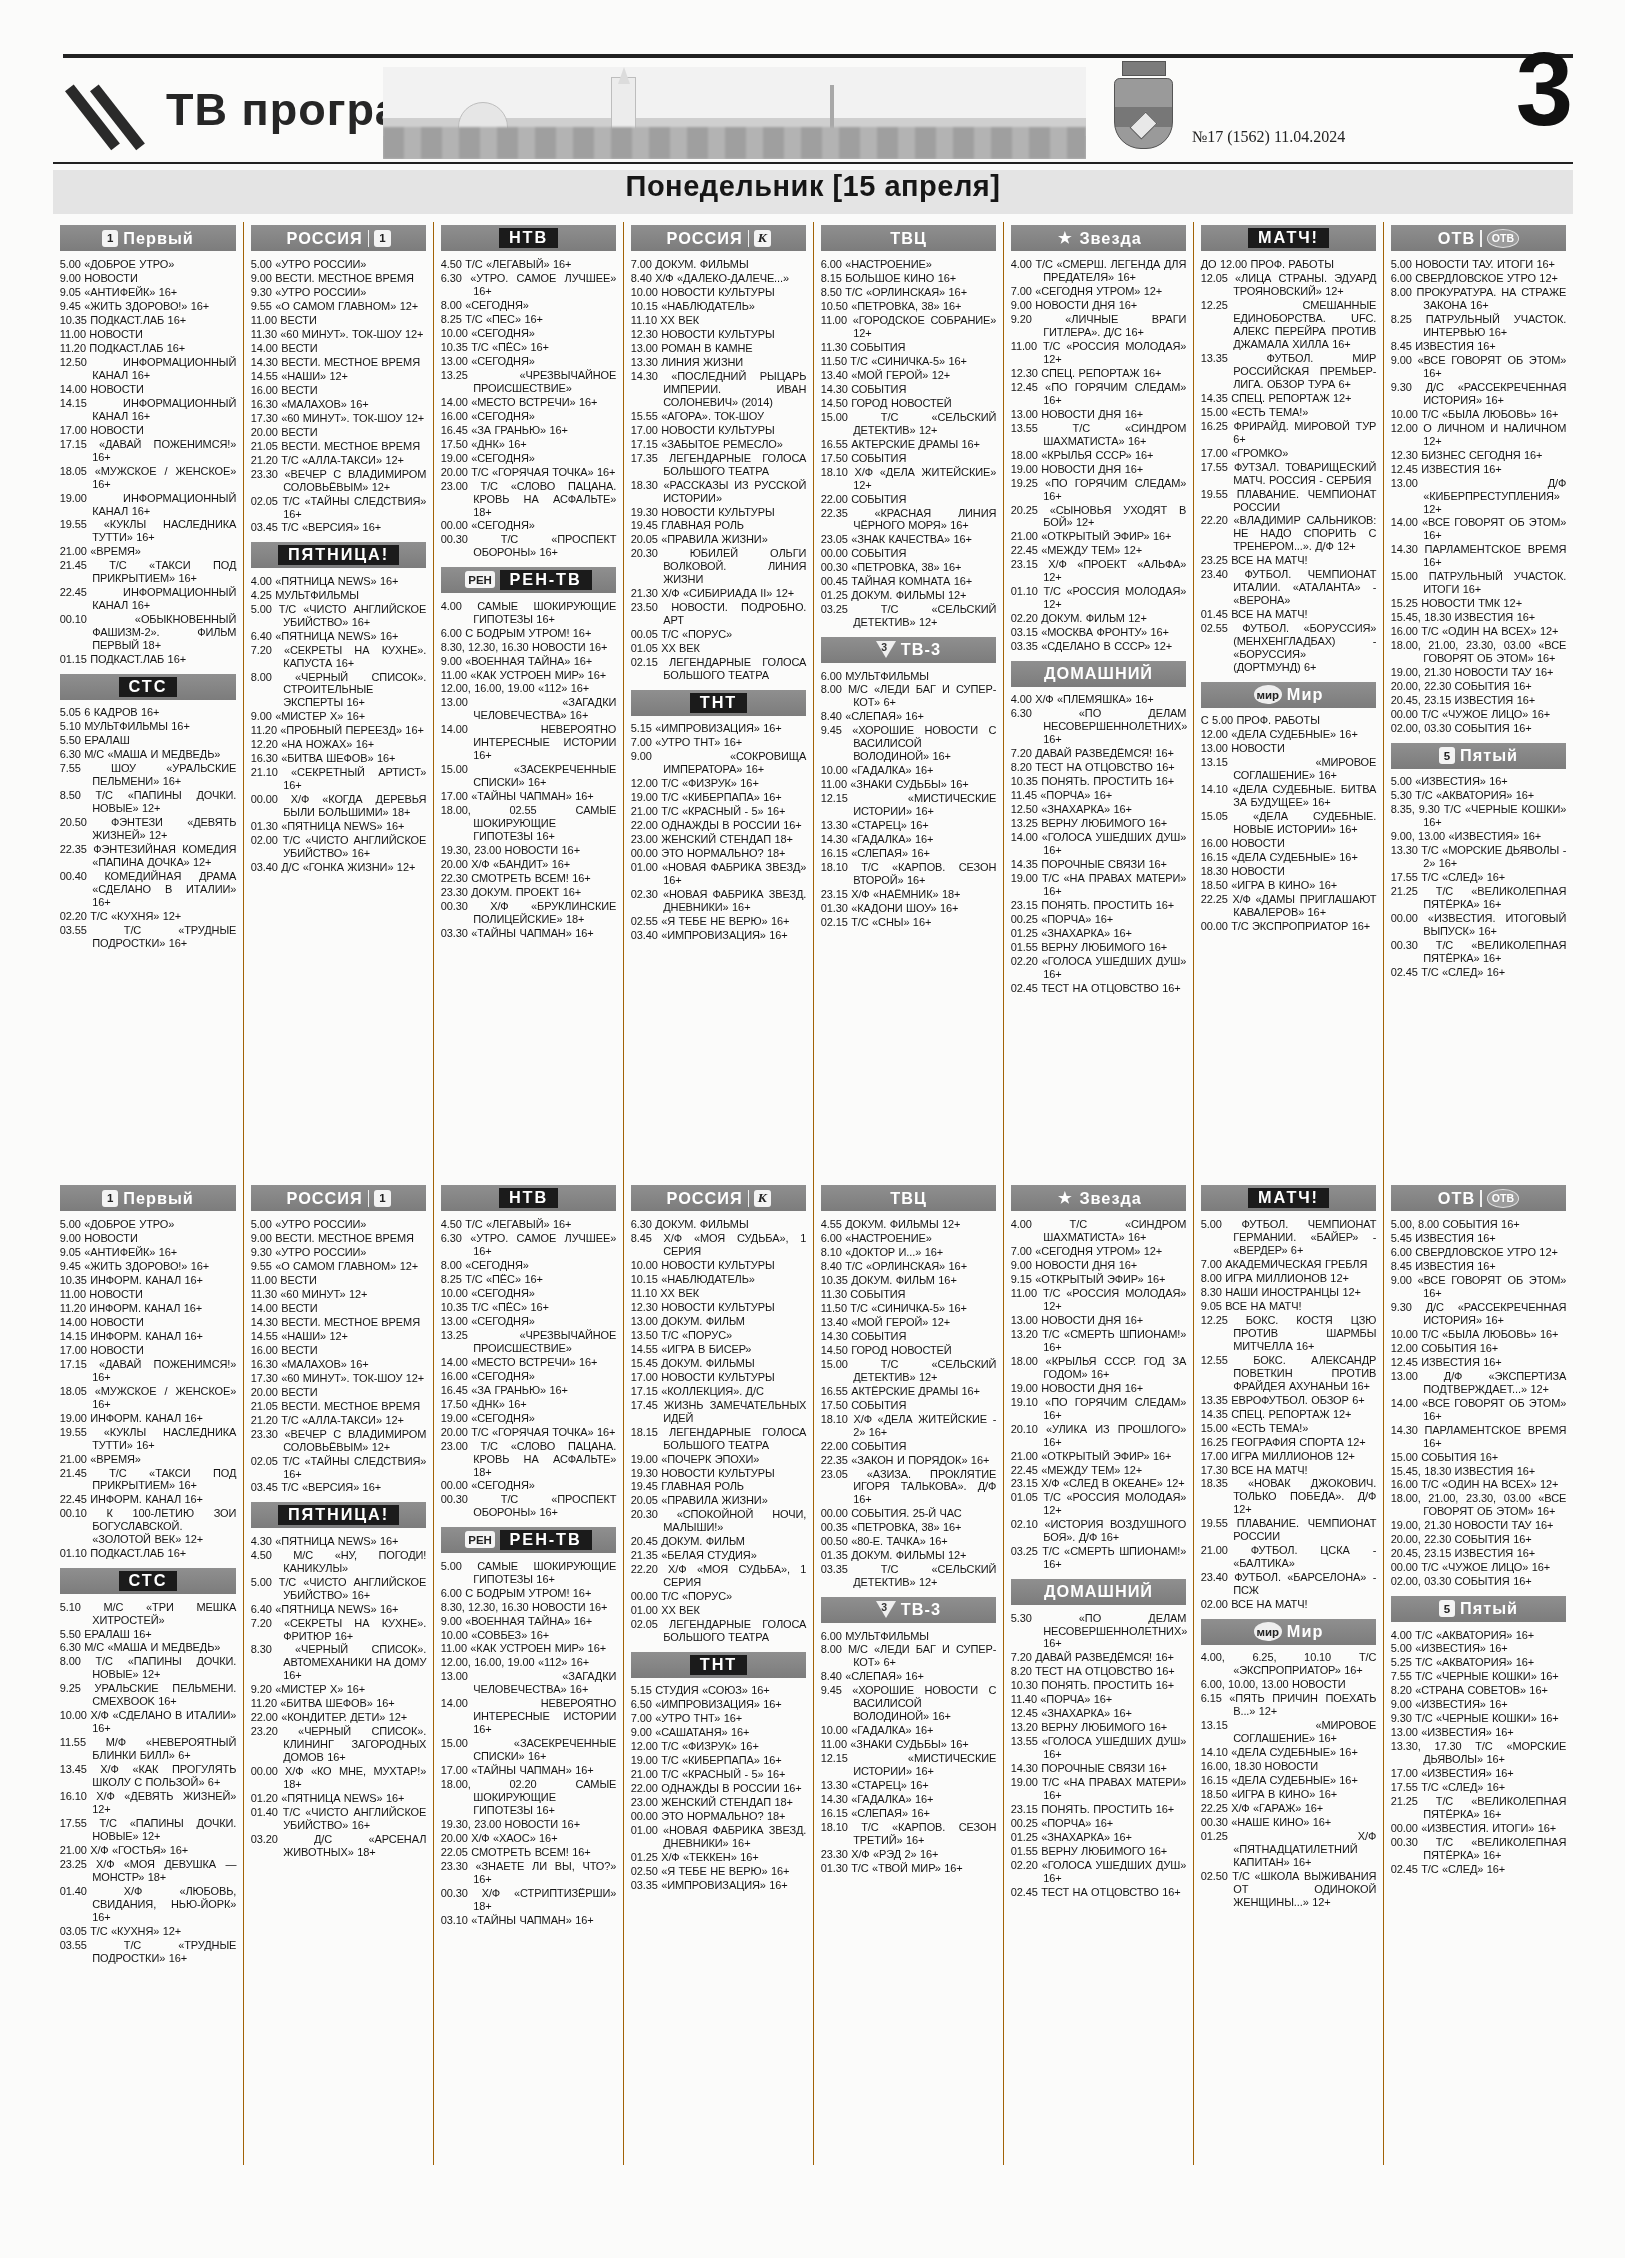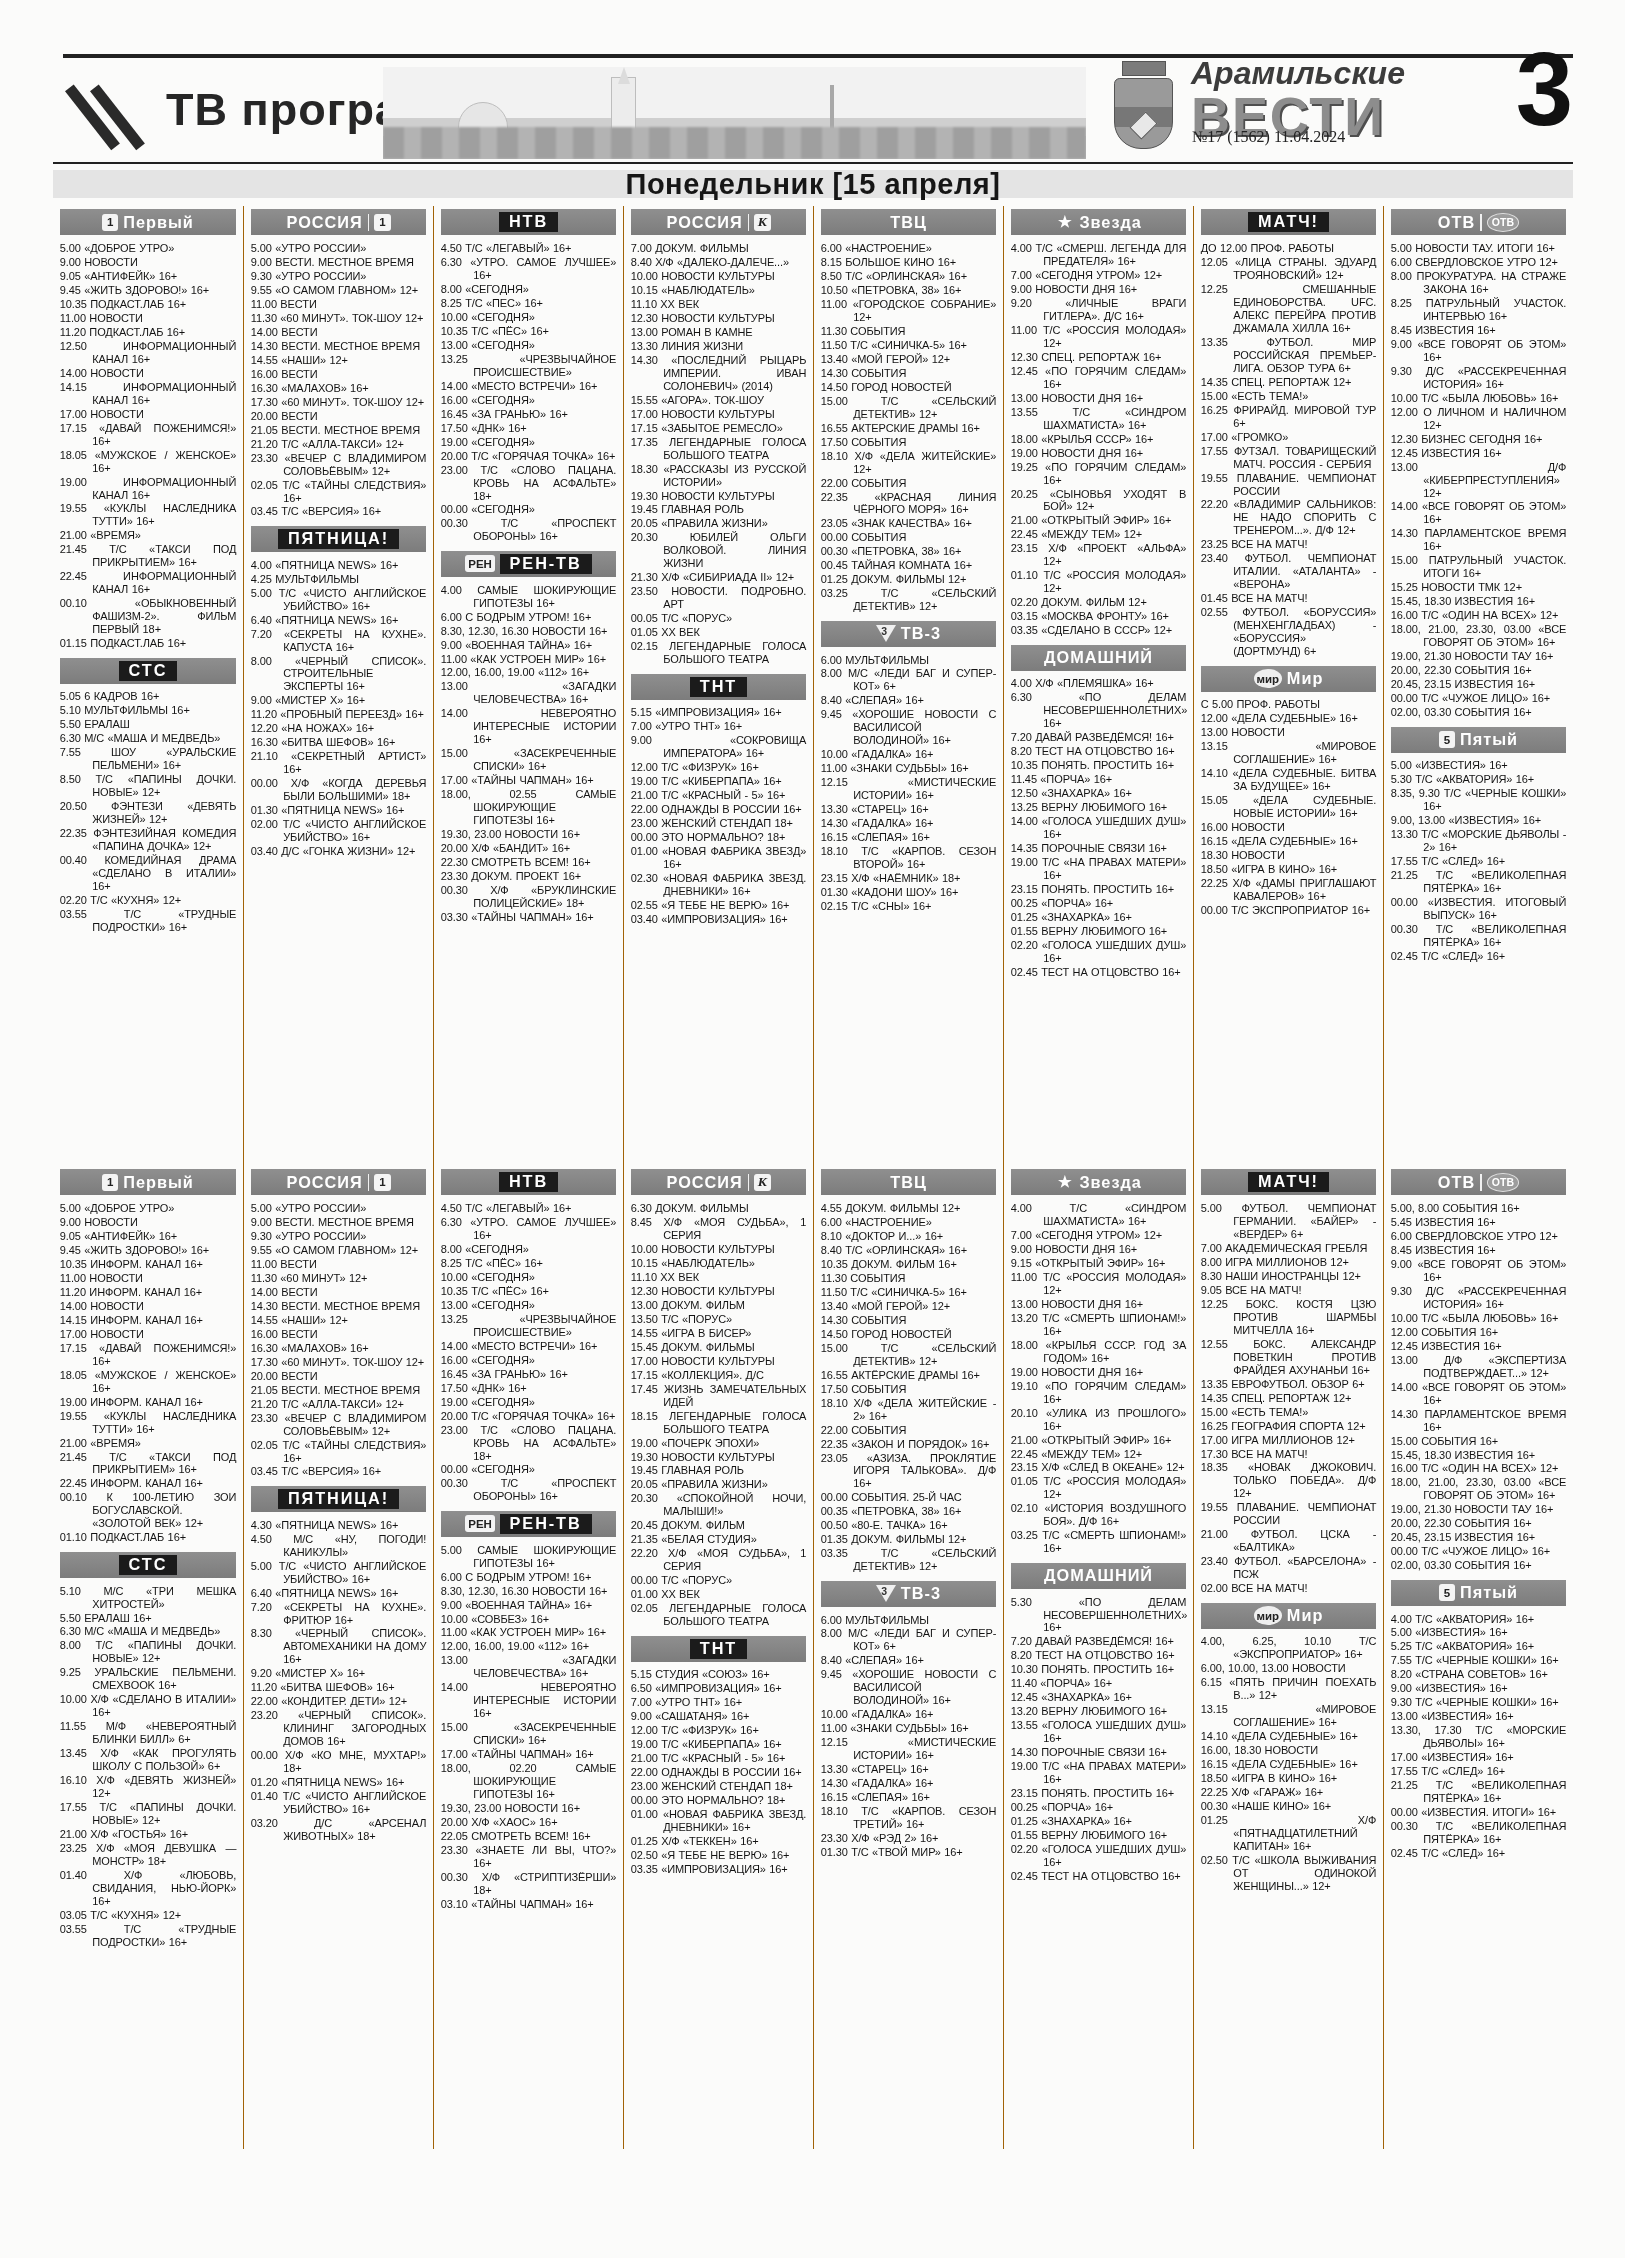--- a/index.html
+++ b/index.html
@@ -37,21 +37,21 @@
     background-image:linear-gradient(#9a9a9a 0 40%, #777 40% 70%, #9a9a9a 70% 100%);}
   .crest .crown{position:absolute; left:7.6px; top:1.9px; width:44px; height:15.3px; background:#7b7b7b; border:1.9px solid #555;}
   .crest .gem{position:absolute; left:21px; top:55px; width:17px; height:23px; background:#e8e8e8; transform:rotate(45deg); border:1.9px solid #555;}
   .brand{position:absolute; left:1138px; top:55px; width:315px;}
   .brand-top{font-size:32px; font-weight:700; font-style:italic; color:#3c3c3c; letter-spacing:0;}
   .brand-main{font-size:54px; line-height:.92; font-weight:800; color:#8d8d8d;
     text-shadow:1.9px 1.9px 0 #4e4e4e; letter-spacing:1.9px;}
   .issue{position:absolute; left:1139px; top:128px; font-family:"Liberation Serif", serif; font-size:16px; color:#222;}
   .page-num{position:absolute; right:0px; top:38px; font-size:103px; font-weight:800; color:#111; line-height:1;}
   
-  .day-header{height:28px; background:var(--day-band); display:flex; align-items:center; justify-content:center; margin-bottom:7.6px;}
+  .day-header{height:44px; background:var(--day-band); display:flex; align-items:flex-start; justify-content:center; margin-bottom:7.6px;}
   .day-header span{font-size:29px; font-weight:700; letter-spacing:0.5px; color:#161616;}
   .cols{display:grid; grid-template-columns:repeat(8,1fr); overflow:hidden;}
   .day-0 .cols{height:960px;}
   .day-1 .cols{height:983px;}
   .col{padding:1.9px 6.7px 0 6.7px; overflow:hidden;}
   .col + .col{border-left:1px solid #a16207;}
   
   .chan-head{display:flex; align-items:center; justify-content:center; gap:4.8px;
     height:26px; background:linear-gradient(var(--band),#7c7c7c); color:#fff;
     font-weight:700; font-size:16.3px; letter-spacing:1px; margin:7.6px 0 6.7px; padding:0 3.8px; overflow:hidden;}
@@ -89,24 +89,20 @@
       <div class="dome"></div>
         <div class="spire"></div>
         <div class="pole"></div>
         <div class="trees"></div>
     </div>
     <div class="crest">
       <div class="crown"></div>
         <div class="shield"></div>
         <div class="gem"></div>
     </div>
-    <div class="brand">
-      <div class="brand-top">Арамильские</div>
-      <div class="brand-main">ВЕСТИ</div>
-    </div>
     <div class="issue">№17 (1562) 11.04.2024</div>
     <div class="page-num">3</div>
     <div class="rule-bottom"></div>
   </header>
 
   <main>
       <section class="day-section day-0">
         <div class="day-header">
           <span>Понедельник [15 апреля]</span>
         </div>

